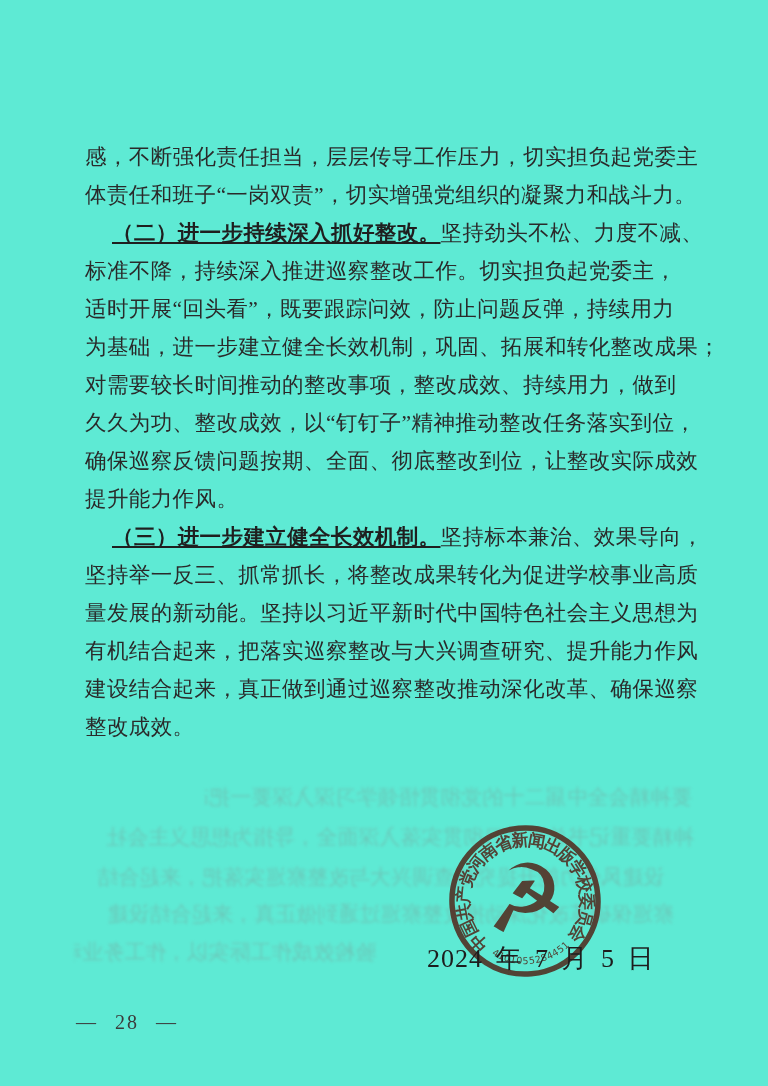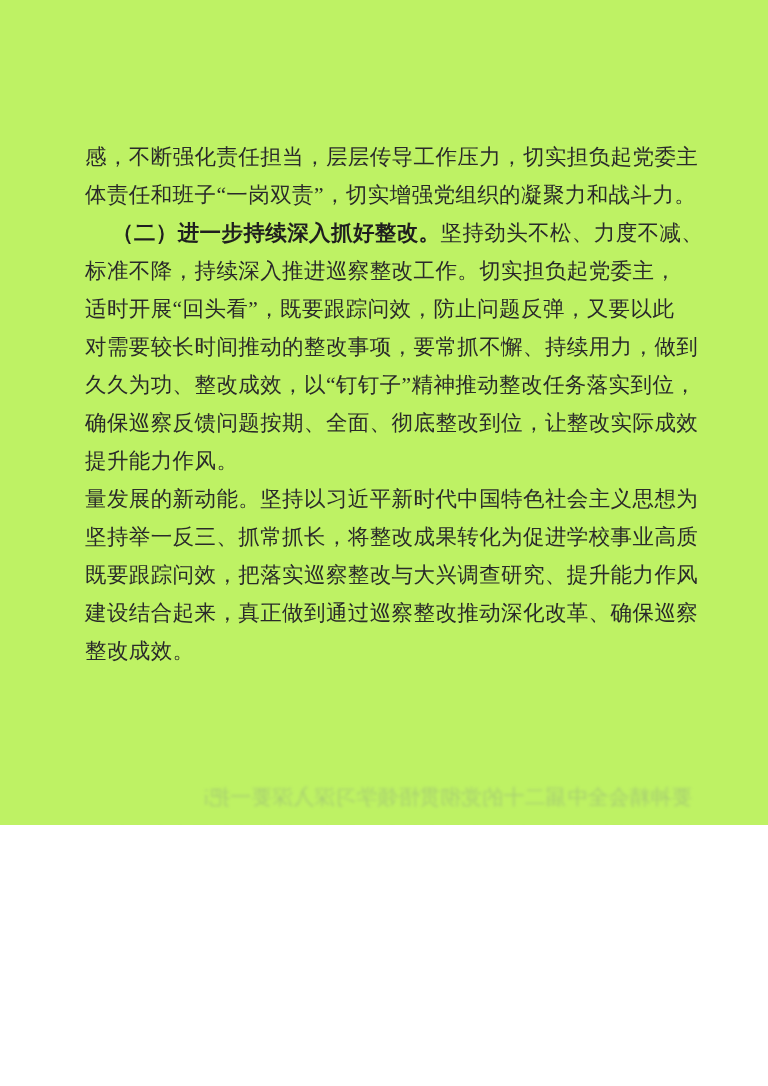--- a/index.html
+++ b/index.html
@@ -1,31 +1,31 @@
 <!DOCTYPE html>
 <html><head>
 <meta charset="utf-8">
 <style>
   html,body{margin:0;padding:0;background:#ffffff;}
   .page{
     position:relative;
-    width:768px;height:825px;
-    background:#bef264;
+    width:768px;height:1086px;
+    background:#5eead4;
     overflow:hidden;
     font-family:"Liberation Serif","DejaVu Serif",serif;
   }
   
   .body-text{
     position:absolute;left:85px;top:138px;width:615px;
   }
   .line{
     font-size:21.5px;line-height:38px;letter-spacing:0.4px;
     color:#2a2a2a;white-space:nowrap;
   }
-  .line .bold{font-weight:bold;color:#1f1f1f;}
+  .line .bold{font-weight:bold;color:#1f1f1f;text-decoration:underline;}
   .line.indent{text-indent:27px;}
   
   .ghost-row{
     position:absolute;
     font-size:21px;line-height:22px;
     color:#7e8c89;opacity:.34;
     filter:blur(1.4px);
     transform:scaleX(-1);
     white-space:nowrap;overflow:hidden;
     pointer-events:none;
@@ -76,28 +76,30 @@
       <div class="ghost-row" style="left: 74px; top: 866px; width: 590px;">设建风作力能升提究研查调兴大与改整察巡实落把，来起合结</div>
       <div class="ghost-row" style="left: 74px; top: 903px; width: 600px;">察巡保确革改化深动推改整察巡过通到做正真，来起合结设建</div>
       <div class="ghost-row" style="left: 74px; top: 941px; width: 302px;">验检效成作工际实以，作工务业动推</div>
     </div>
 
   <main class="body-text" id="body-text">
       <div class="line"><span>感，不断强化责任担当，层层传导工作压力，切实担负起党委主</span></div>
       <div class="line"><span>体责任和班子“一岗双责”，切实增强党组织的凝聚力和战斗力。</span></div>
       <div class="line indent"><span class="bold">（二）进一步持续深入抓好整改。</span><span>坚持劲头不松、力度不减、</span></div>
       <div class="line"><span>标准不降，持续深入推进巡察整改工作。切实担负起党委主，</span></div>
-      <div class="line"><span>适时开展“回头看”，既要跟踪问效，防止问题反弹，又要以此</span></div>
-      <div class="line"><span>对需要较长时间推动的整改事项，要常抓不懈、持续用力，做到</span></div>
+      <div class="line"><span>适时开展“回头看”，既要跟踪问效，防止问题反弹，持续用力</span></div>
+      <div class="line"><span>为基础，进一步建立健全长效机制，巩固、拓展和转化整改成果；</span></div>
+      <div class="line"><span>对需要较长时间推动的整改事项，整改成效、持续用力，做到</span></div>
       <div class="line"><span>久久为功、整改成效，以“钉钉子”精神推动整改任务落实到位，</span></div>
       <div class="line"><span>确保巡察反馈问题按期、全面、彻底整改到位，让整改实际成效</span></div>
       <div class="line"><span>提升能力作风。</span></div>
+      <div class="line indent"><span class="bold">（三）进一步建立健全长效机制。</span><span>坚持标本兼治、效果导向，</span></div>
+      <div class="line"><span>坚持举一反三、抓常抓长，将整改成果转化为促进学校事业高质</span></div>
       <div class="line"><span>量发展的新动能。坚持以习近平新时代中国特色社会主义思想为</span></div>
-      <div class="line"><span>坚持举一反三、抓常抓长，将整改成果转化为促进学校事业高质</span></div>
-      <div class="line"><span>既要跟踪问效，把落实巡察整改与大兴调查研究、提升能力作风</span></div>
+      <div class="line"><span>有机结合起来，把落实巡察整改与大兴调查研究、提升能力作风</span></div>
       <div class="line"><span>建设结合起来，真正做到通过巡察整改推动深化改革、确保巡察</span></div>
       <div class="line"><span>整改成效。</span></div>
     </main>
 
   <div class="seal" style="color: rgb(217, 58, 48);">
     <svg viewBox="0 0 176 176" xmlns="http://www.w3.org/2000/svg" xmlns:xlink="http://www.w3.org/1999/xlink">
       <defs>
         <path id="seal-text-arc" d="M 48.2,127.8 A 56,56 0 1 1 127.8,127.8" fill="none"></path>
         <path id="seal-serial-arc" d="M 39.9,128.8 A 63,63 0 0 0 136.1,128.8" fill="none"></path>
       </defs>

